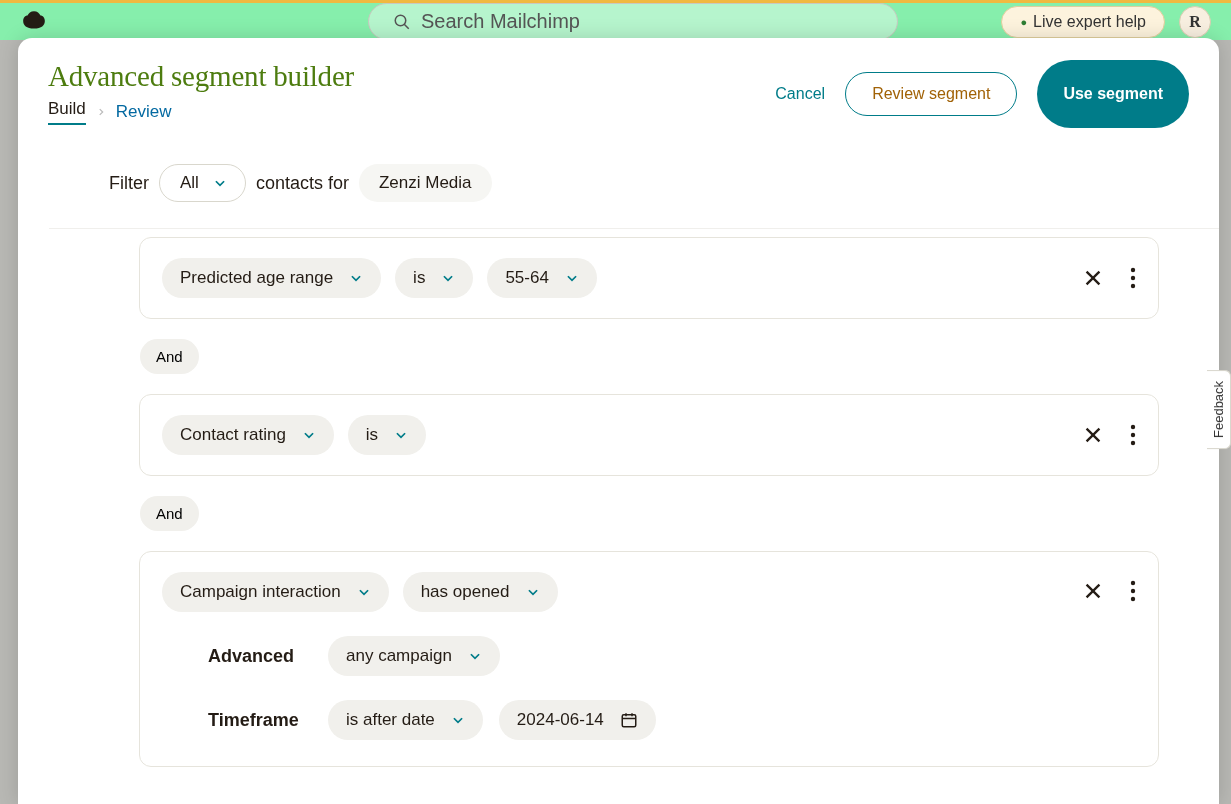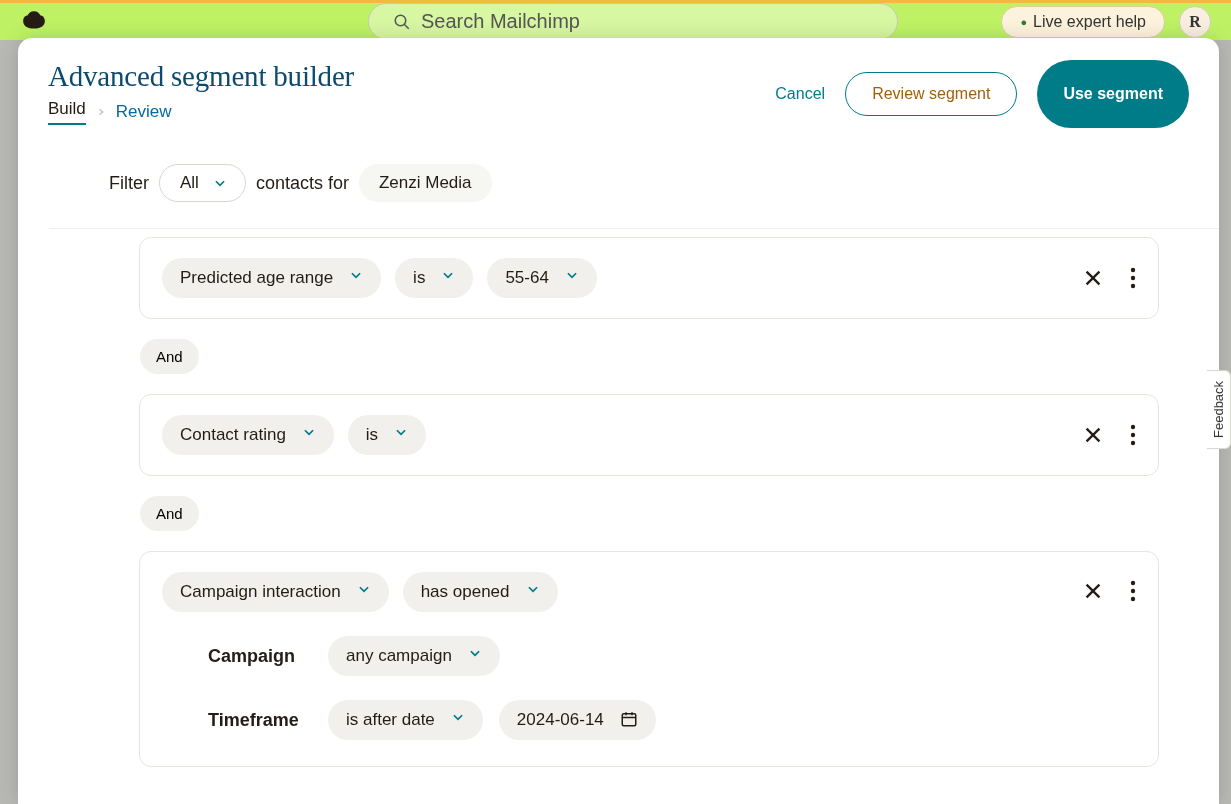--- a/index.html
+++ b/index.html
@@ -10,21 +10,21 @@
     height: 804px;
     overflow: hidden;
     position: relative;
   }
 
   
   .bg-header {
     position: absolute;
     top: 0; left: 0; right: 0;
     height: 40px;
-    background: #bef264;
+    background: #86efac;
     border-top: 3px solid #f0b940;
     display: flex;
     align-items: center;
     padding: 0 20px;
   }
   .bg-logo {
     width: 28px; height: 28px;
     display:flex; align-items:center; justify-content:center;
   }
   .bg-search {
@@ -76,21 +76,21 @@
   }
 
   .modal-header {
     padding: 22px 30px 16px 30px;
     display: flex;
     align-items: flex-start;
   }
   .modal-title {
     font-family: Georgia, "Times New Roman", serif;
     font-size: 29px;
-    color: #0c4a6e;
+    color: #4d7c0f;
     letter-spacing: -0.2px;
   }
   .breadcrumb {
     margin-top: 6px;
     display: flex;
     align-items: center;
     gap: 10px;
     font-size: 17px;
   }
   .bc-item { color: #0369a1; }
@@ -191,20 +191,21 @@
   .card-row {
     display: flex;
     align-items: center;
     gap: 14px;
   }
   .chip {
     background: #f1f0ec;
     border-radius: 999px;
     padding: 10px 18px;
     display: inline-flex;
+    align-items: center;
     gap: 16px;
     font-size: 17px;
     color: #241c15;
     cursor: pointer;
   }
   .chip .chev { color: #007c89; }
   .card-actions {
     position: absolute;
     right: 22px;
     top: 50%;
@@ -464,21 +465,21 @@
             <span class="icon-btn">
               <svg width="6" height="22" viewBox="0 0 6 22" fill="#241c15">
                   <circle cx="3" cy="3" r="2.2"></circle>
                   <circle cx="3" cy="11" r="2.2"></circle>
                   <circle cx="3" cy="19" r="2.2"></circle>
                 </svg>
             </span>
           </div>
 
           <div class="subrow">
-            <span class="sublabel">Campaign</span>
+            <span class="sublabel">Advanced</span>
             <span class="chip">
               <span>any campaign</span>
               <span class="chev">
                   <svg width="14" height="14" viewBox="0 0 24 24" fill="none" stroke="#007c89" stroke-width="3">
                     <polyline points="5 9 12 16 19 9"></polyline>
                   </svg>
                 </span>
             </span>
           </div>
 

